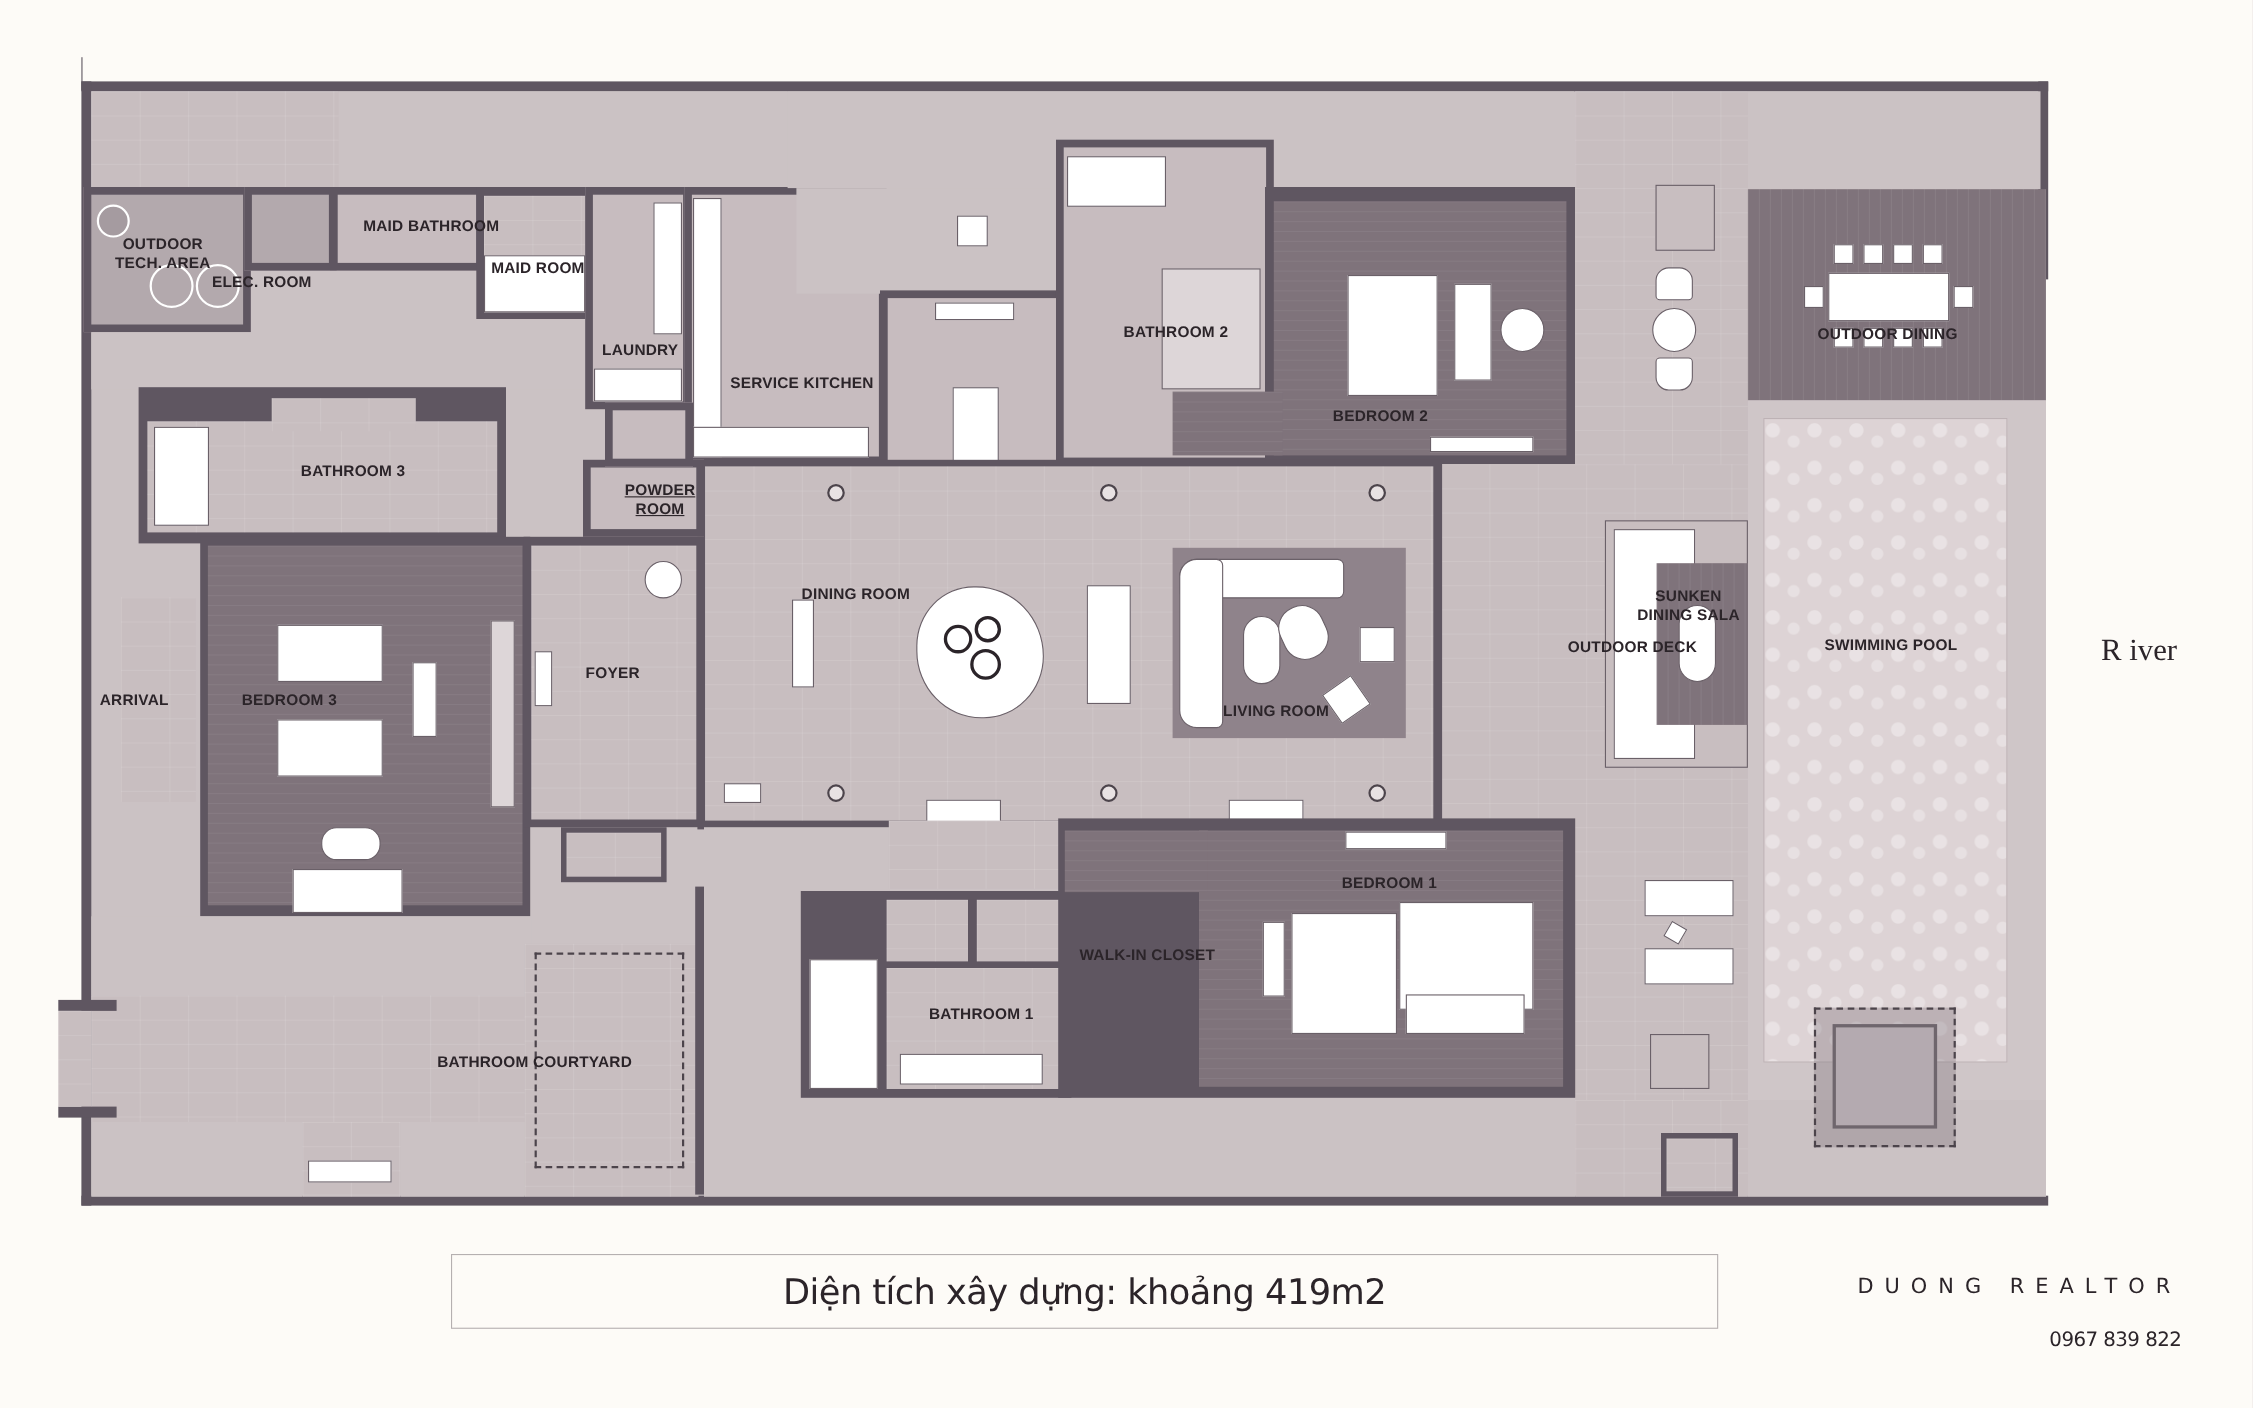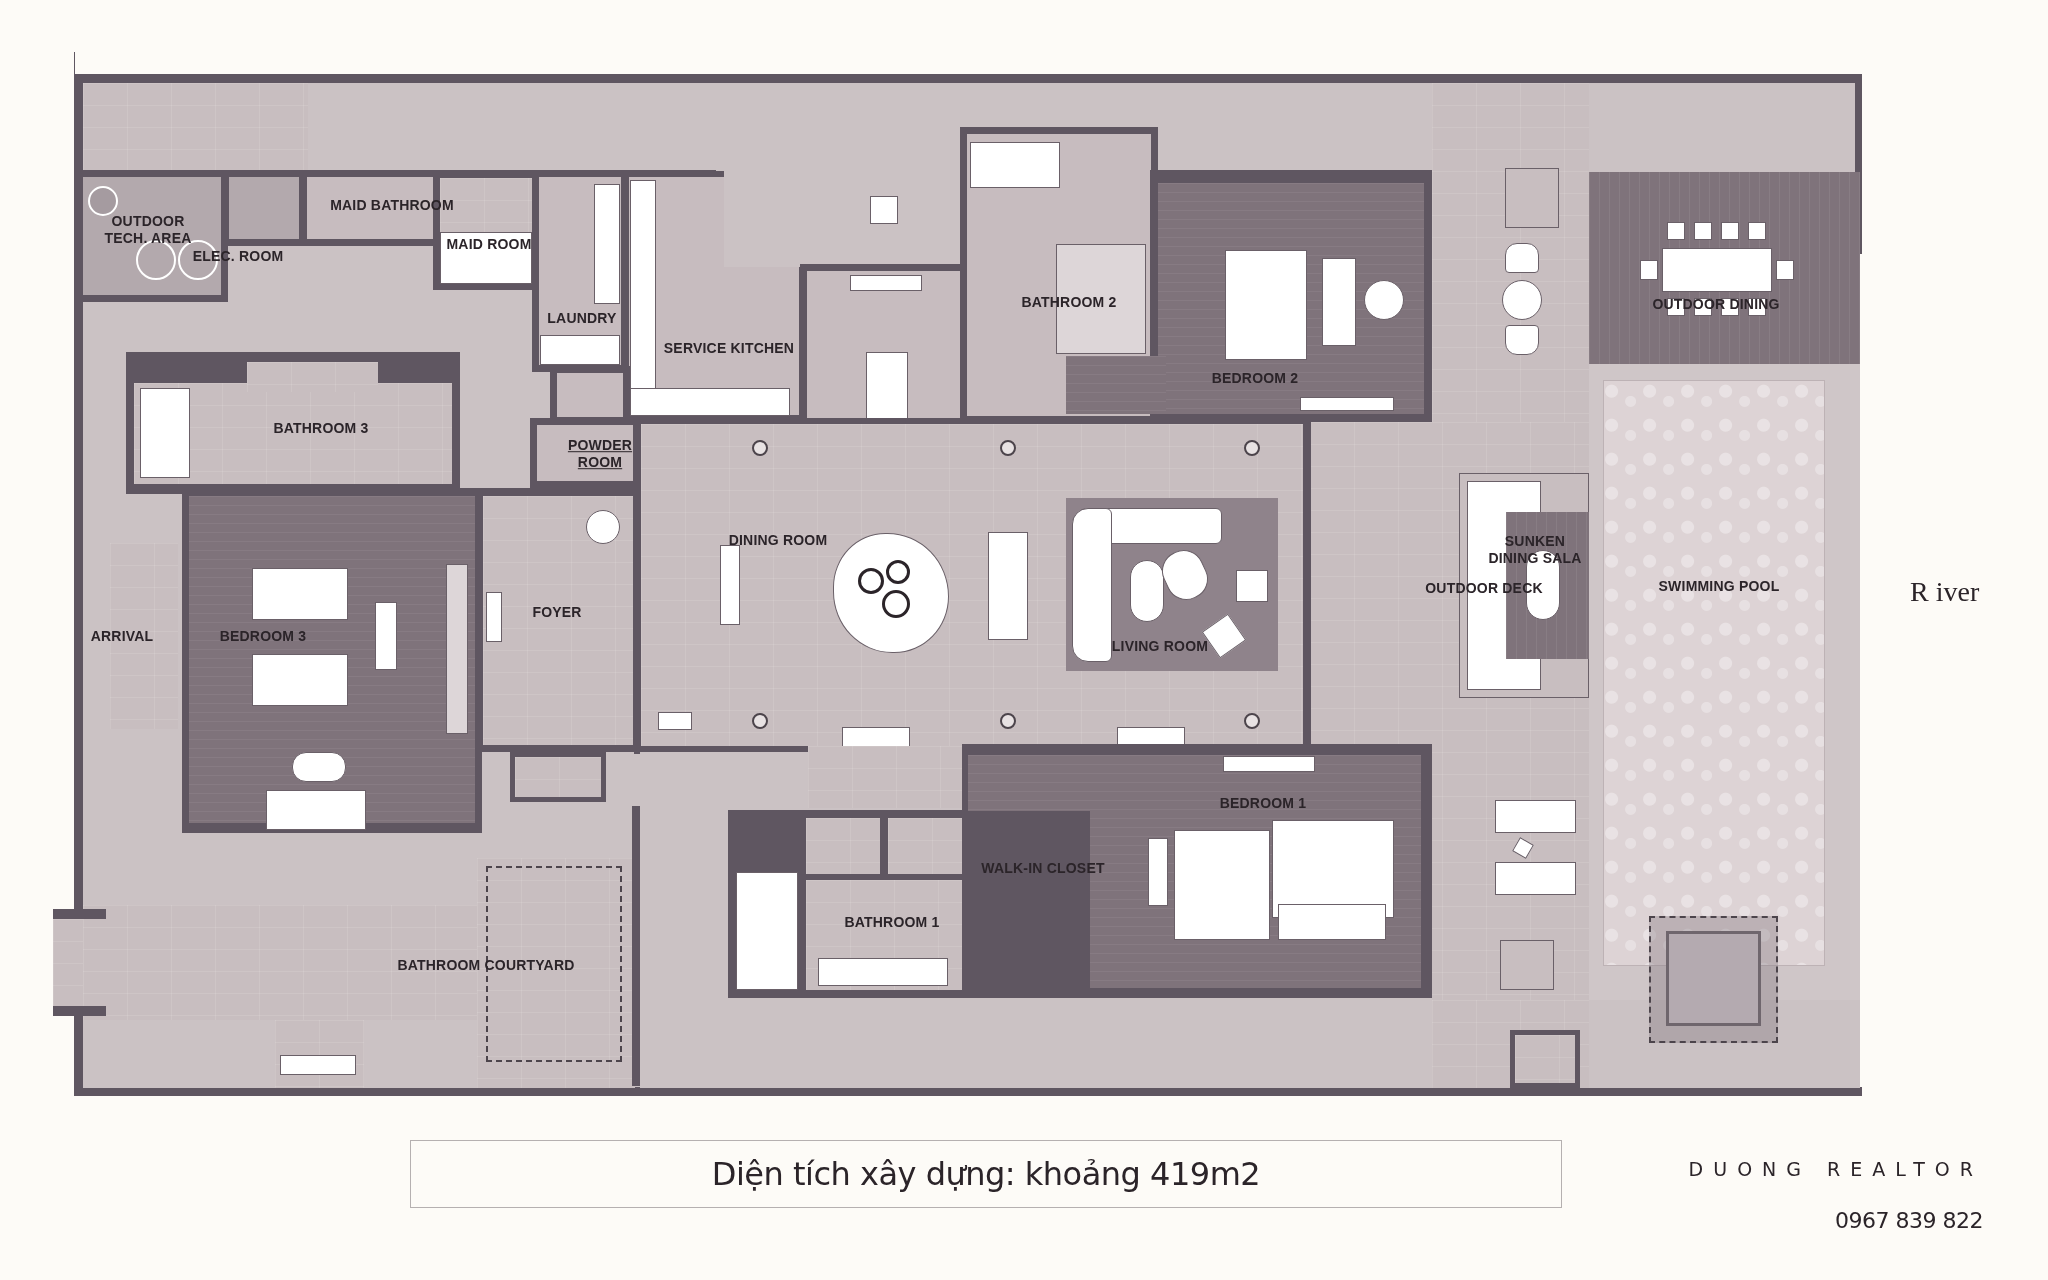--- a/index.html
+++ b/index.html
@@ -32,21 +32,21 @@
   .river { position:absolute; left:1910px; top:576px; font-family:"Liberation Serif", "DejaVu Serif", serif;
            font-size:28px; color:#2b2429; }
   .info { position:absolute; left:410px; top:1140px; width:1152px; height:68px; border:1.5px solid #b5b0b0;
           box-sizing:border-box; display:flex; background:#fdfbf7; }
   .info-cell { flex:1; display:flex; align-items:center; justify-content:center;
                font-family:"DejaVu Sans", sans-serif; font-size:32px; color:#2b2429; letter-spacing:-0.5px; }
   .info-cell + .info-cell { border-left:1px solid #b5b0b0; }
   .brand { position:absolute; left:1683px; top:1158px; width:300px; text-align:right;
            font-family:"DejaVu Sans", sans-serif; font-size:19px; letter-spacing:10px; color:#2b2429; }
   .phone { position:absolute; left:1783px; top:1208px; width:200px; text-align:right;
-           font-family:"DejaVu Sans", sans-serif; font-size:22px; color:#2b2429; letter-spacing:-0.5px; }
+           font-family:"DejaVu Sans", sans-serif; font-size:18px; color:#2b2429; letter-spacing:-0.5px; }
   .furn { position:absolute; background:#ffffff; border:1.5px solid #6a6068; box-sizing:border-box; }
   .round { border-radius:50%; }
   .column { position:absolute; width:16px; height:16px; border-radius:50%; background:#e8e2e3; border:2px solid #4c444b; box-sizing:border-box; }
 </style>
 </head>
 <body>
 
 <div class="plan">
 
   <div class="box garden" style="left:76px;top:78px;width:1784px;height:1014px;"></div>

